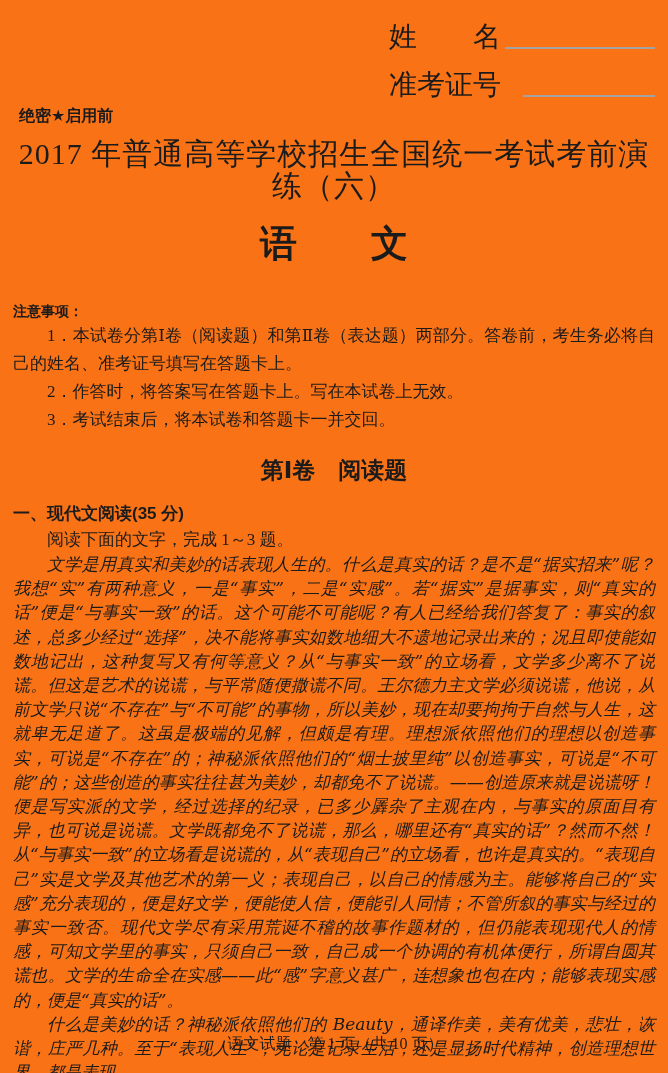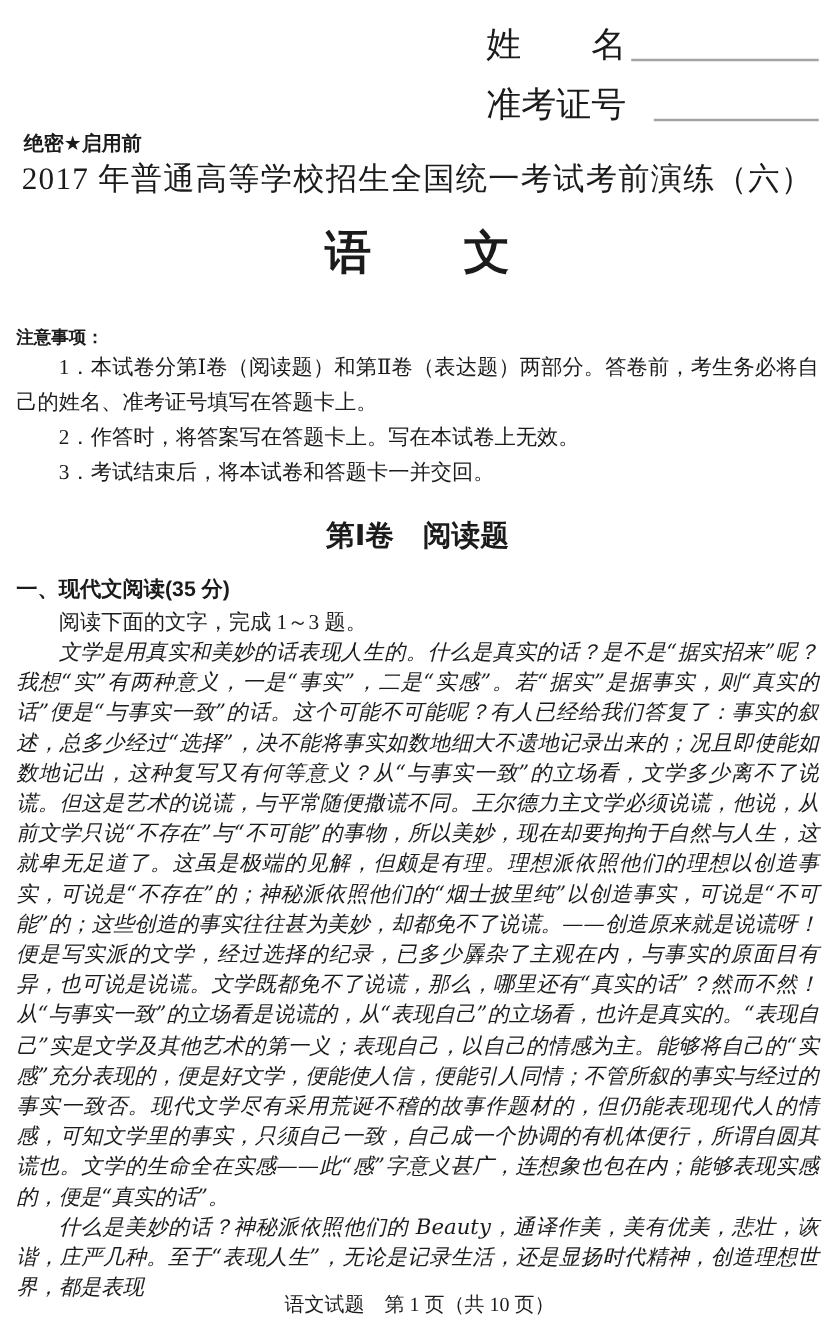--- a/index.html
+++ b/index.html
@@ -1,21 +1,21 @@
 <!DOCTYPE html>
 <html><head>
 <meta charset="utf-8">
 <style>
   html, body { margin: 0; padding: 0; background: #e8e8e8; }
   .page {
     position: relative;
     width: 668px;
     height: 1073px;
     margin: 0 auto;
-    background: #ffffff;
+    background: #f97316;
     color: #1b1b1b;
     overflow: hidden;
     box-sizing: border-box;
     padding: 10px 13px 0 13px;
     font-family: "Liberation Serif", "DejaVu Serif", serif;
   }
   
   .fillrows { width: 266px; margin-left: 376px; }
   .fill-row { display: flex; align-items: flex-end; height: 42px; }
   .fill-row.second { height: 48px; gap: 18px; }
@@ -35,23 +35,23 @@
   
   .classified {
     margin-top: 6px;
     padding-left: 6px;
     font-size: 16px;
     font-weight: bold;
     font-family: "Liberation Sans", "DejaVu Sans", sans-serif;
     line-height: 20px;
   }
   .exam-title {
-    margin-top: 2px;
+    margin-top: 12px;
     text-align: center;
-    font-size: 25px;
+    font-size: 30px;
     line-height: 32px;
     letter-spacing: 1px;
   }
   .subject-title {
     margin-top: 20px;
     text-align: center;
     font-size: 37px;
     line-height: 44px;
     font-weight: bold;
     font-family: "Liberation Sans", "DejaVu Sans", sans-serif;

